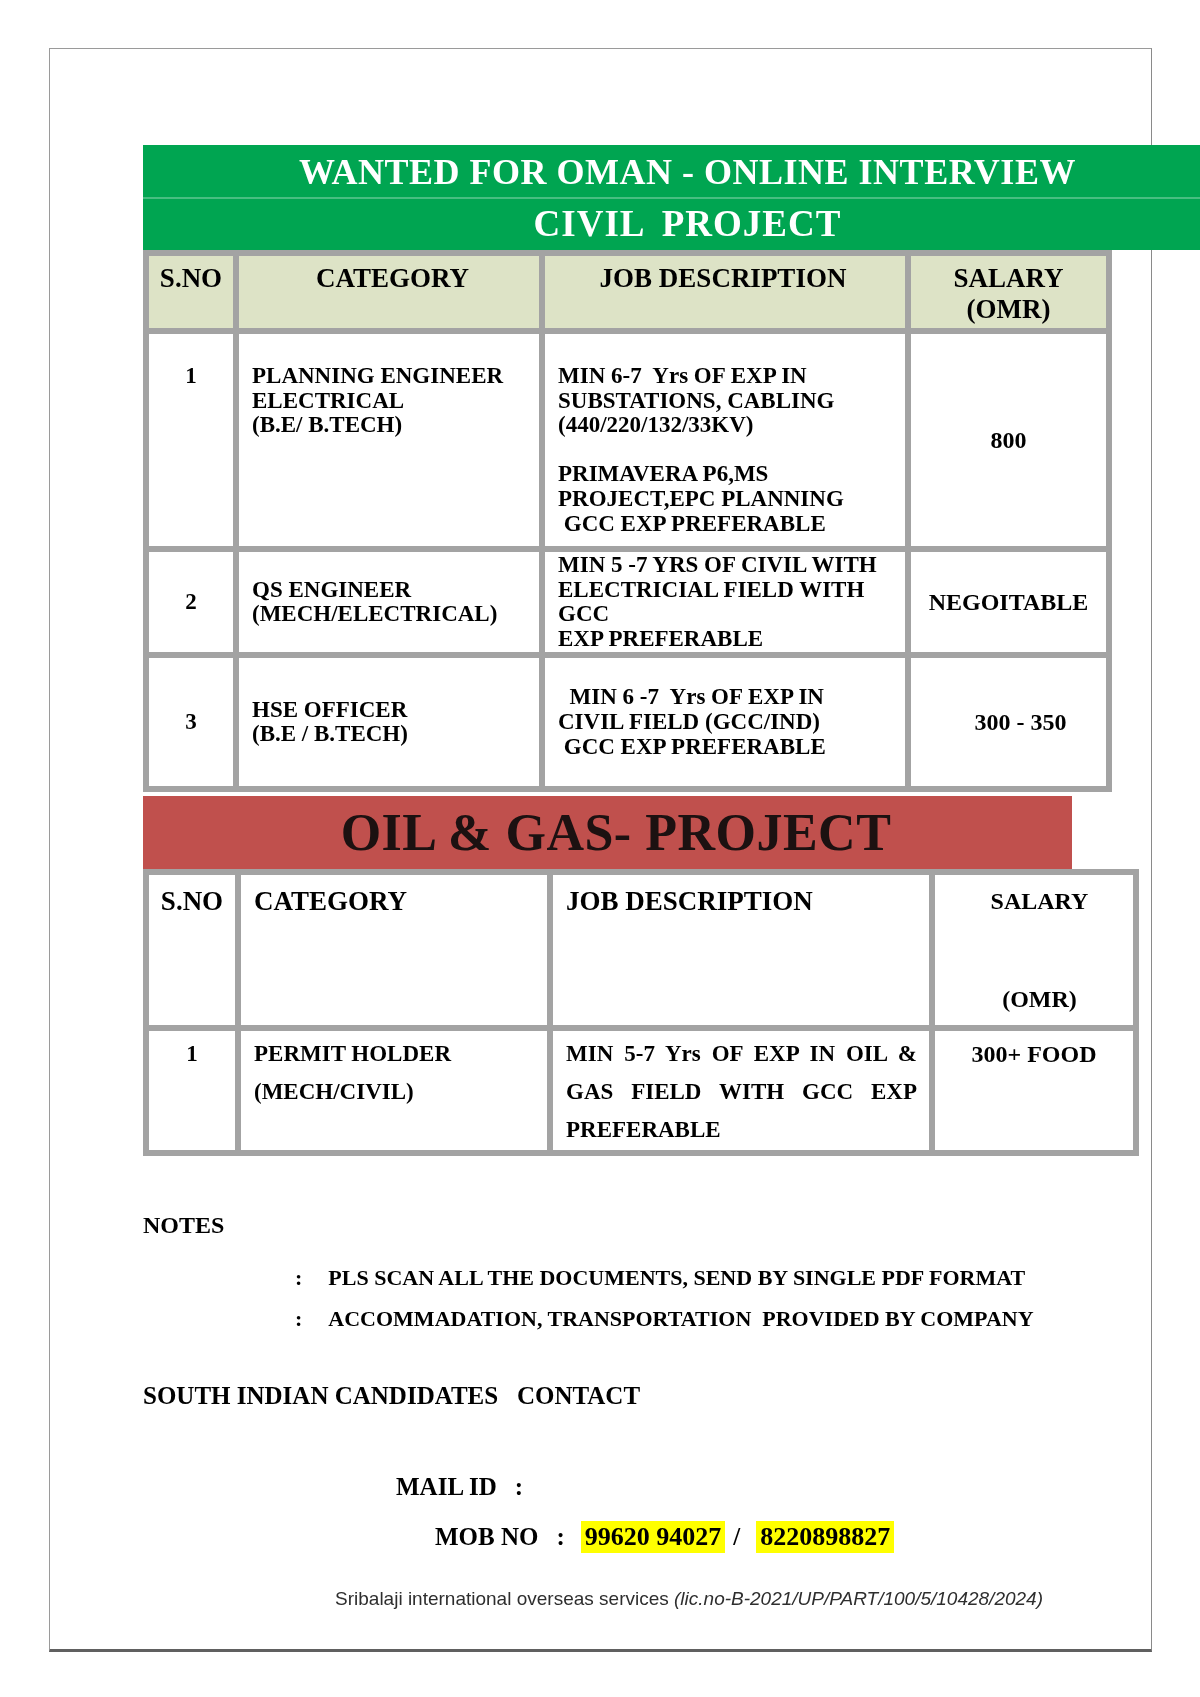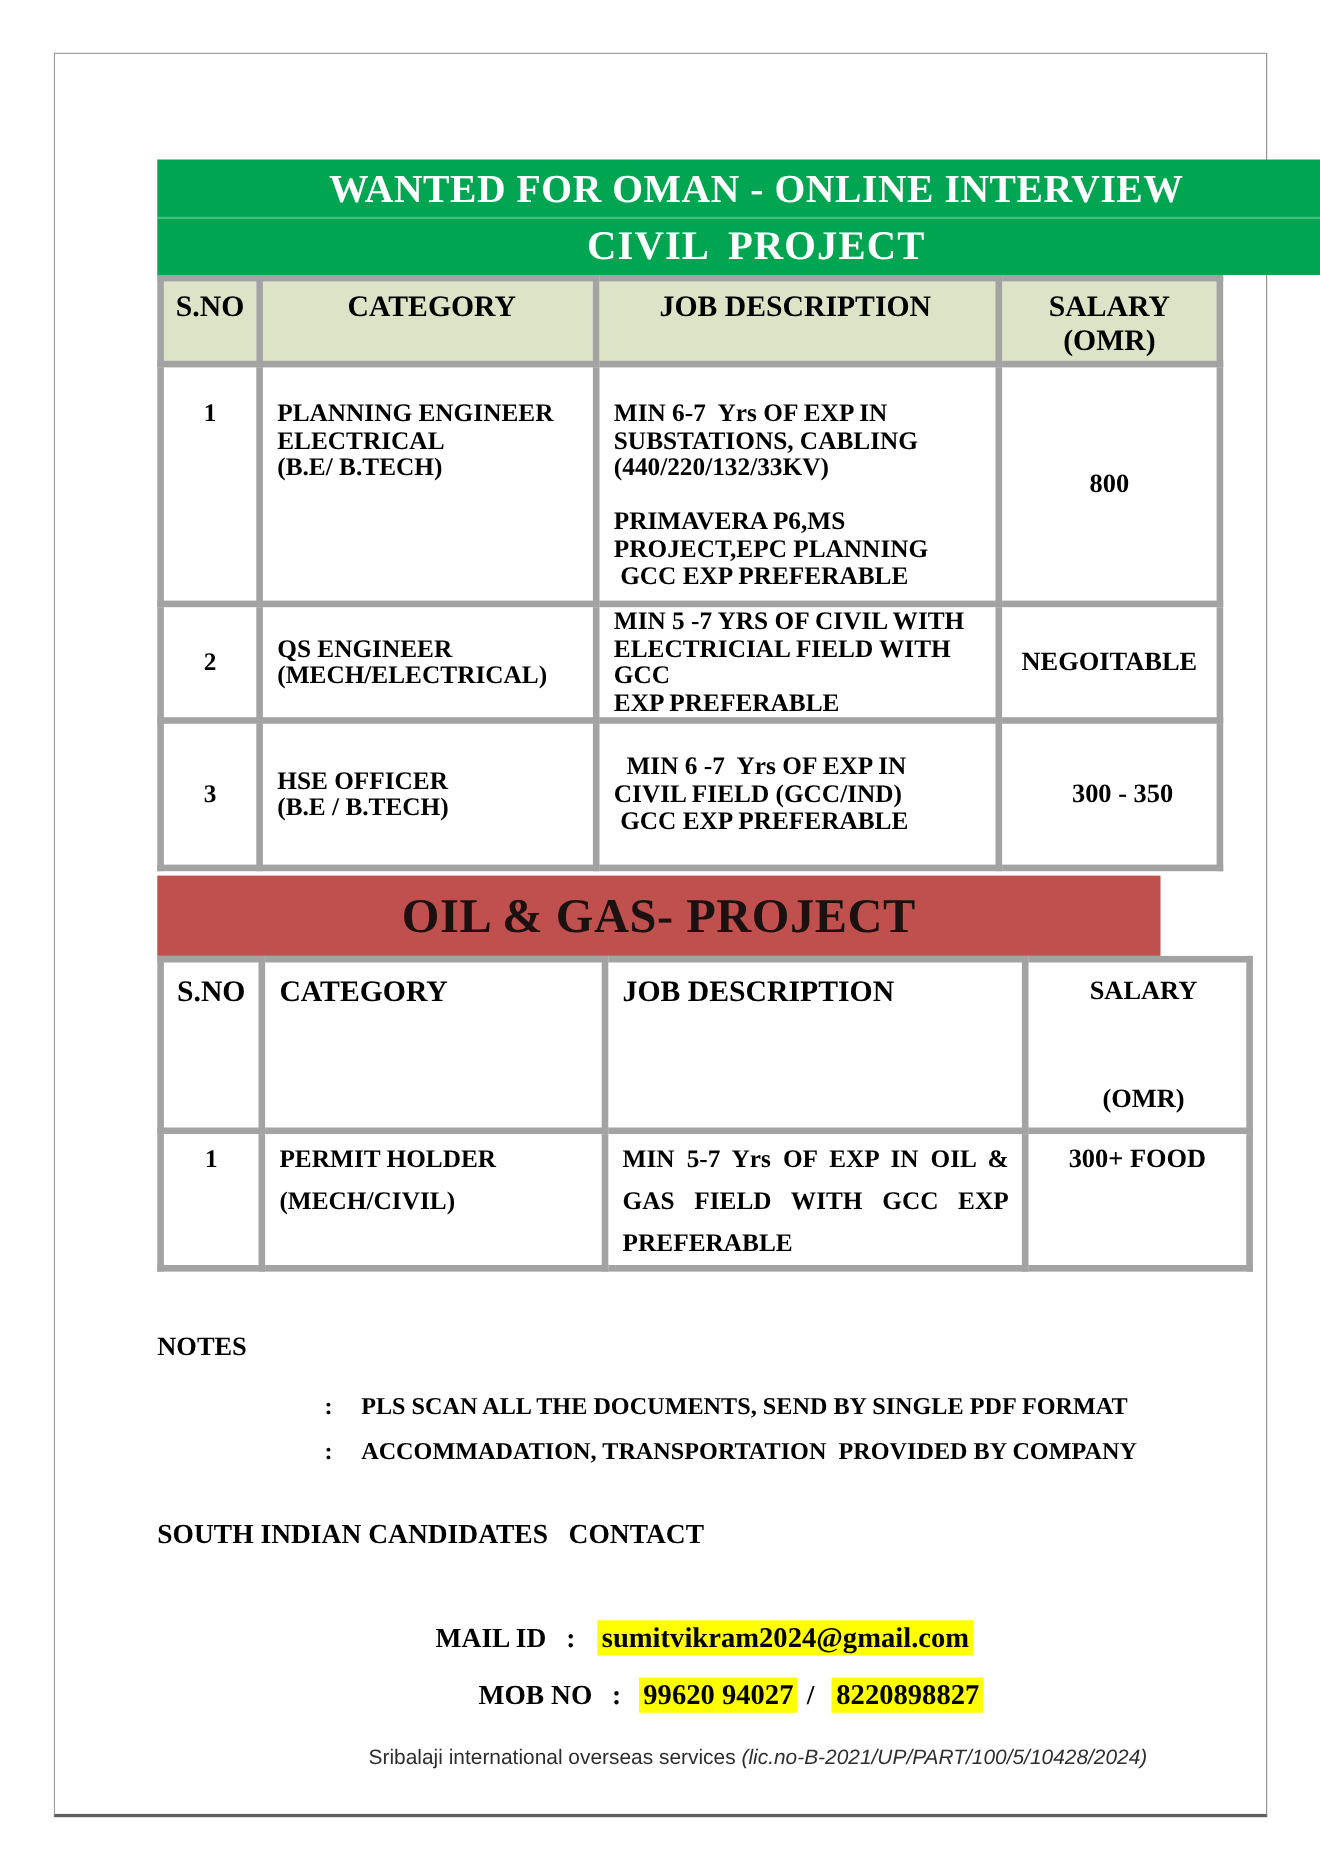--- a/index.html
+++ b/index.html
@@ -34,21 +34,21 @@
   .t1 .r2{height:100px;}
   .t1 .r2 td{vertical-align:middle;}
   .t1 .r2 td.c3{font-size:24px;}
   .t1 .r3{height:134px;}
   .t1 .r3 td{vertical-align:middle;}
   .t1 .r3 td.c3{font-size:24px;padding-left:25px;}
   .t1 .hrow{height:78px;}
 
   
   .banner-red{width:912px;height:73px;margin-top:4px;background:var(--red,#c0504d);
-        color:#1c1111;text-align:center;font-weight:bold;font-size:44px;line-height:73px;letter-spacing:.5px;}
+        color:#1c1111;text-align:center;font-weight:bold;font-size:52px;line-height:73px;letter-spacing:.5px;padding-left:17px;}
 
   
   .t2{margin-top:0;}
   .t2 th{background:#fff;font-size:27px;vertical-align:top;line-height:49px;padding-top:2px;}
   .t2 .h-sno,.t2 .h-cat,.t2 .h-job{text-align:center;}
   .t2 .h-sal{text-align:left;padding-left:12px;}
   .t2 .hrow{height:102px;}
   .t2 td{font-size:23px;line-height:38px;vertical-align:top;padding-top:4px;}
   .t2 .c0{width:84px;text-align:center;}
   .t2 .c1{width:292px;text-align:left;padding-left:13px;}
@@ -167,21 +167,20 @@
     <div class="note-line n2">
       <span class="note-colon">:</span>
       <span class="note-text">ACCOMMADATION, TRANSPORTATION  PROVIDED BY COMPANY</span>
     </div>
 
     <div class="contact-heading">SOUTH INDIAN CANDIDATES   CONTACT</div>
 
     <div class="mail-line">
       <span class="lbl">MAIL ID</span>
       <span class="colon">:</span>
-      <span class="hl">sumitvikram2024@gmail.com</span>
     </div>
 
     <div class="mob-line">
       <span class="lbl">MOB NO</span>
       <span class="colon">:</span>
       <span class="hl">99620 94027</span>
       <span class="sep">/</span>
       <span class="hl">8220898827</span>
     </div>
 

